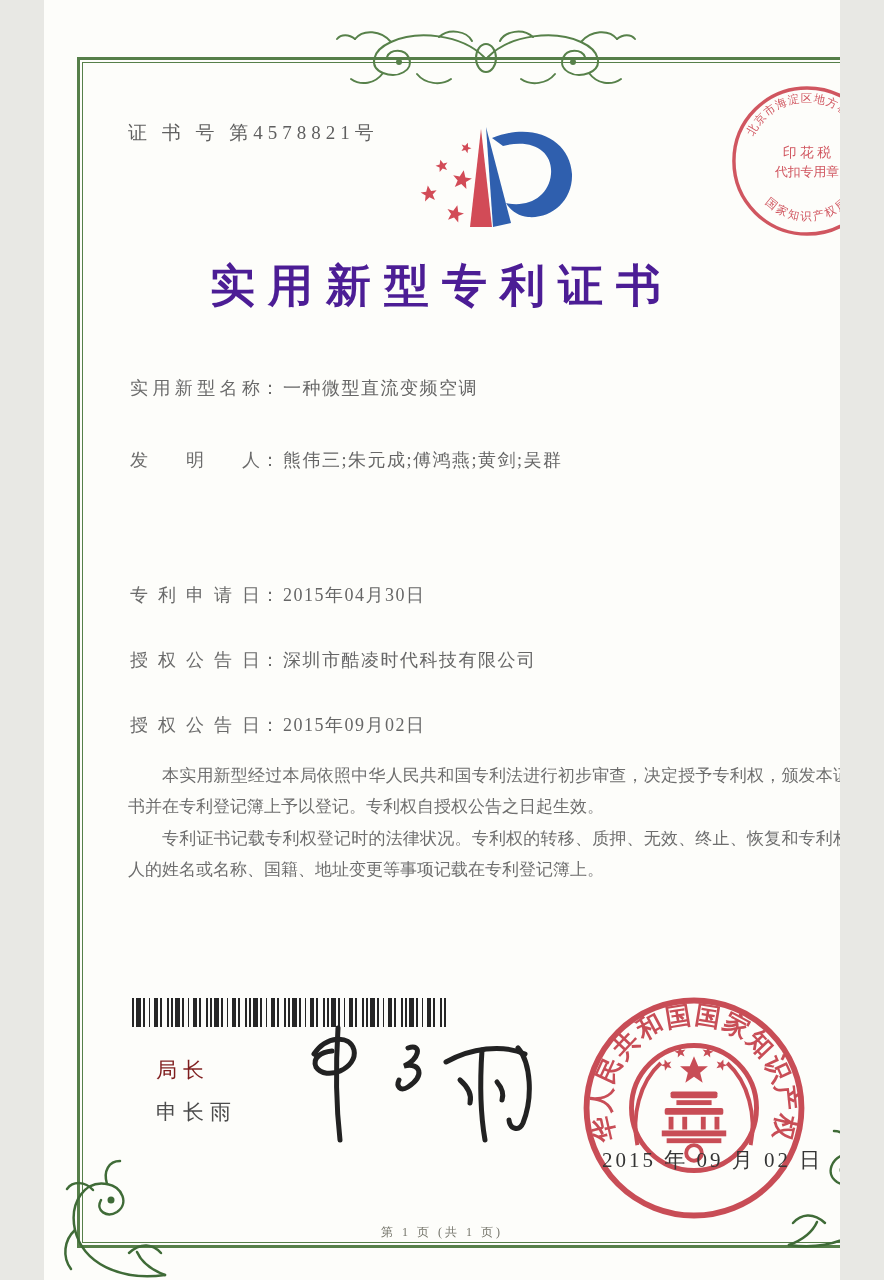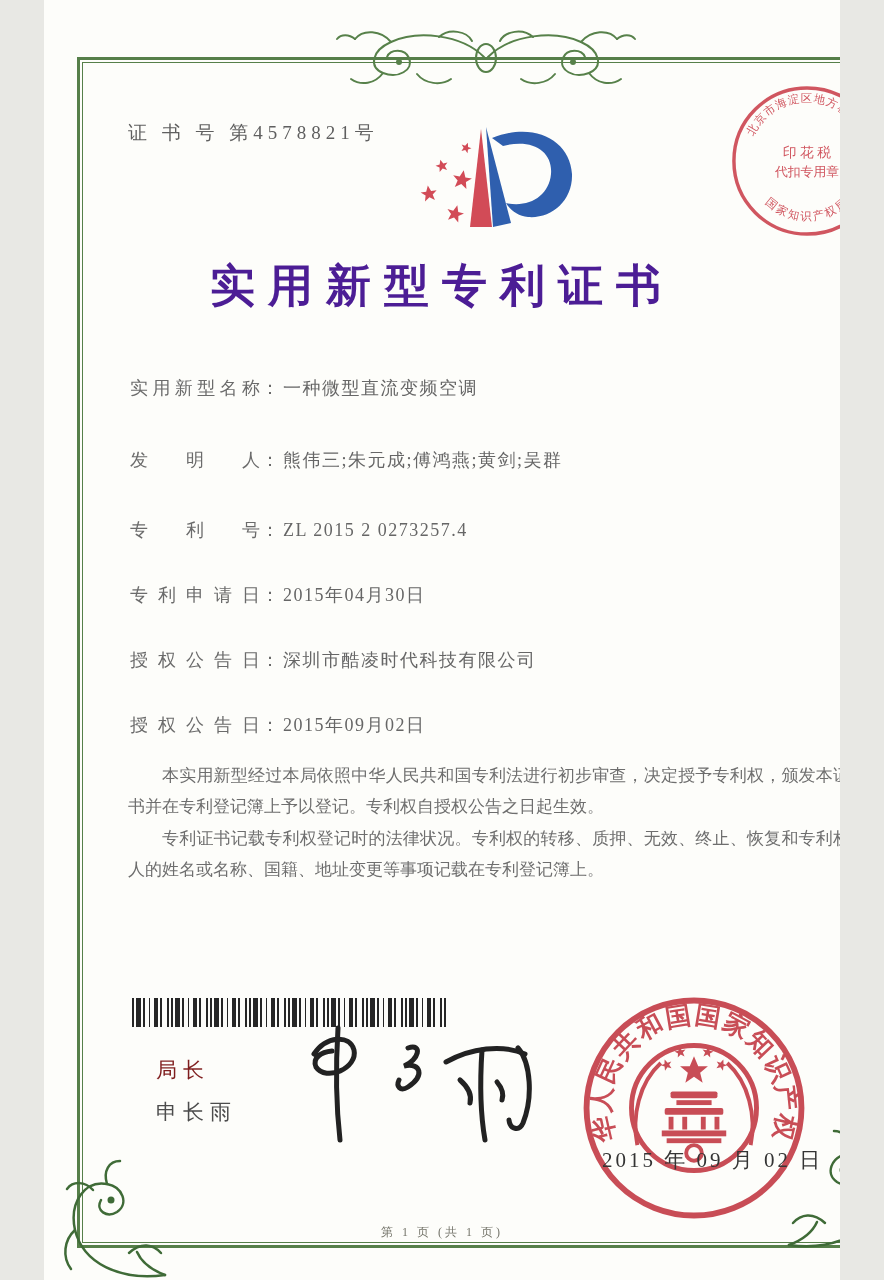--- a/index.html
+++ b/index.html
@@ -132,23 +132,20 @@
     <text x="80" y="95" text-anchor="middle" font-size="13" fill="#cc4550">代扣专用章</text>
   </svg>
 
   <div class="title">实用新型专利证书</div>
 
   <div class="row r0">
     <span class="flabel">实用新型名称</span><span class="colon">：</span><span class="fvalue">一种微型直流变频空调</span>
   </div>
   <div class="row r1">
     <span class="flabel">发明人</span><span class="colon">：</span><span class="fvalue">熊伟三;朱元成;傅鸿燕;黄剑;吴群</span>
-  </div>
-  <div class="row r2">
-    <span class="flabel">专利号</span><span class="colon">：</span><span class="fvalue">ZL 2015 2 0273257.4</span>
   </div>
   <div class="row r3">
     <span class="flabel">专利申请日</span><span class="colon">：</span><span class="fvalue">2015年04月30日</span>
   </div>
   <div class="row r4">
     <span class="flabel">授权公告日</span><span class="colon">：</span><span class="fvalue">深圳市酷凌时代科技有限公司</span>
   </div>
   <div class="row r5">
     <span class="flabel">授权公告日</span><span class="colon">：</span><span class="fvalue">2015年09月02日</span>
   </div>

